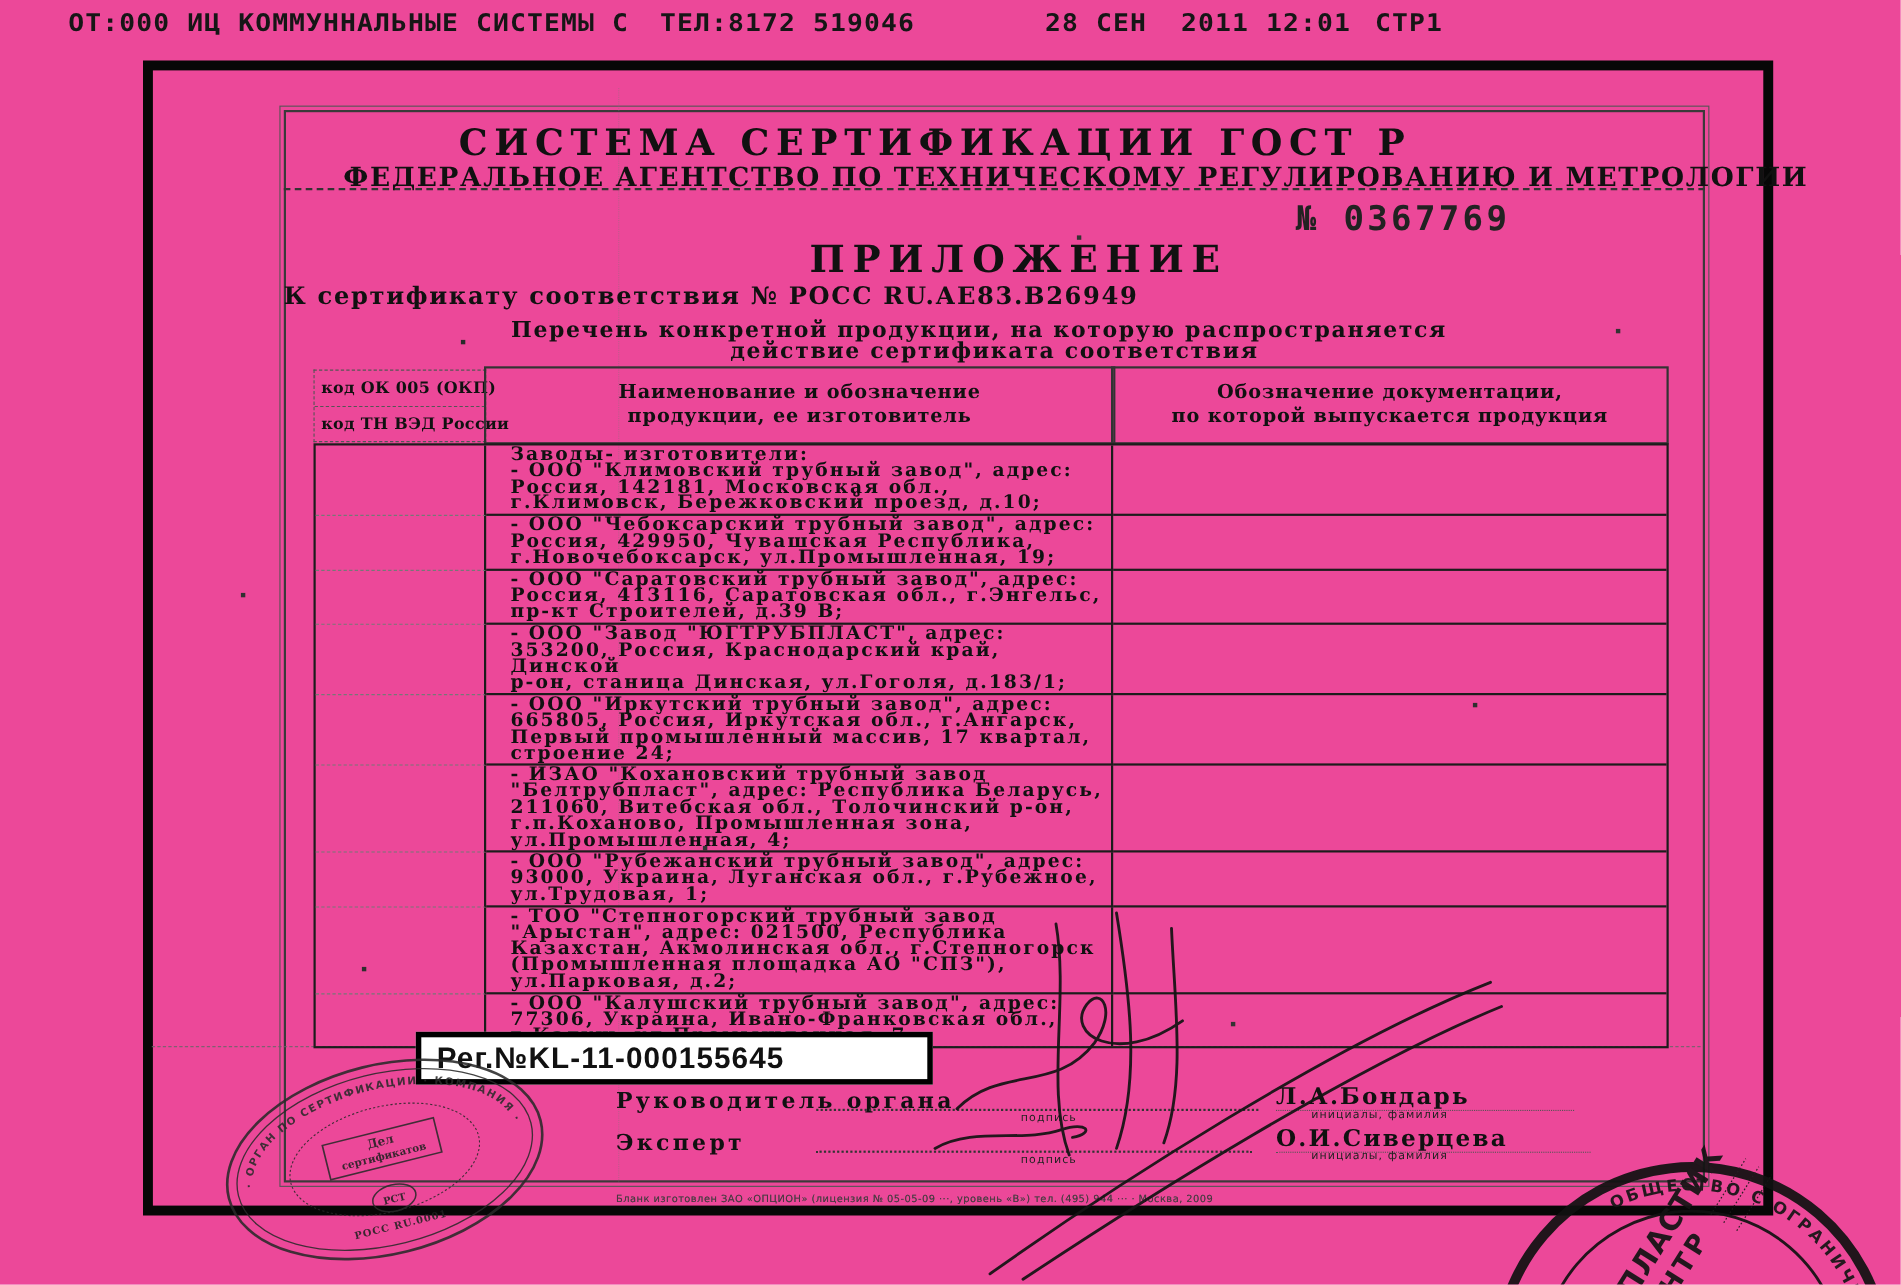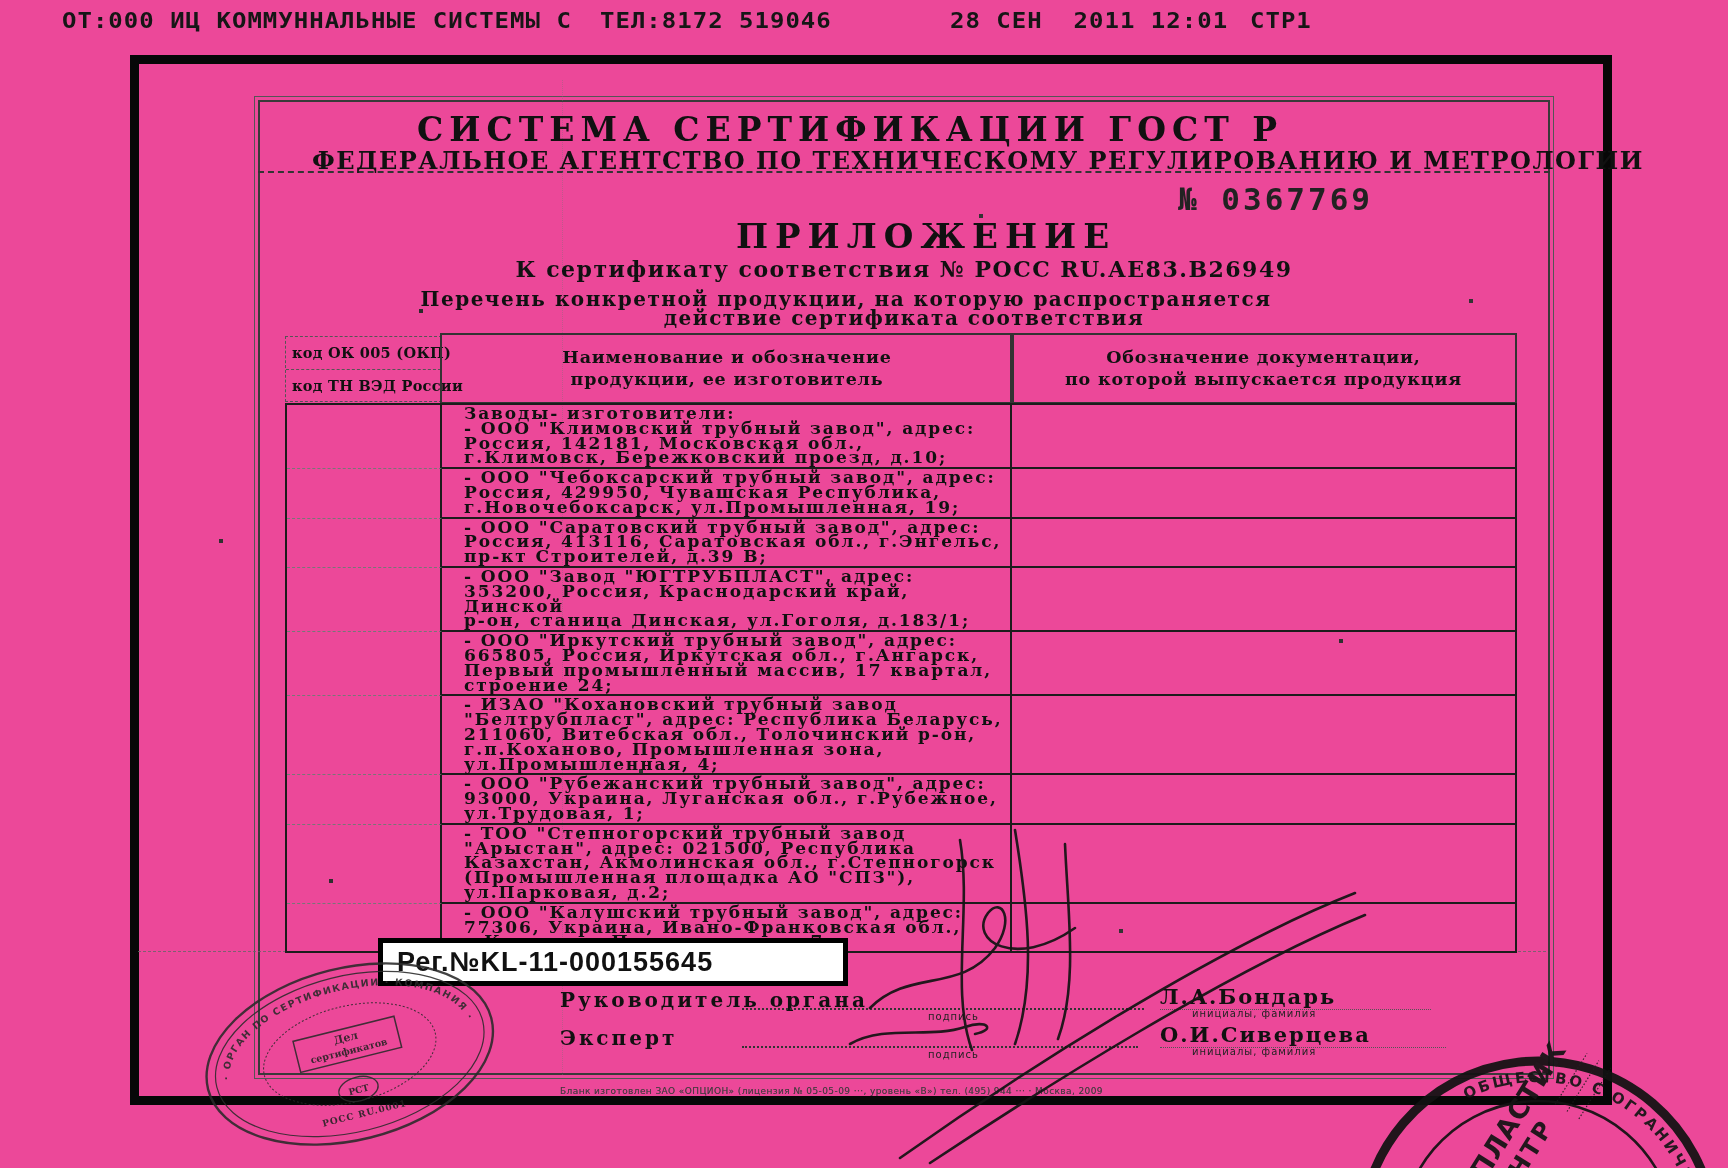--- a/index.html
+++ b/index.html
@@ -17,22 +17,22 @@
   .fold-v{left:562px;top:80px;height:995px;width:0;border-left:1px dotted #777;opacity:.38;}
   .cutline{left:138px;top:951px;width:1408px;border-top:1px dashed #666;opacity:.8;}
   
   .t-system{left:258px;top:110px;width:1184px;text-align:center;font-size:33px;font-weight:bold;
             letter-spacing:6px;white-space:nowrap;}
   .t-agency{left:258px;top:146px;width:1440px;text-align:center;font-size:24px;font-weight:bold;
             letter-spacing:1.5px;white-space:nowrap;}
   .t-blank{left:1178px;top:181px;font-family:"DejaVu Sans Mono",monospace;font-size:31px;
            letter-spacing:3px;color:#222;font-weight:bold;}
   .t-title{left:258px;top:216px;width:1292px;text-align:center;font-size:34px;font-weight:bold;letter-spacing:7px;padding-left:22px;}
-  .t-cert{left:258px;top:256px;width:1292px;text-align:center;font-size:22px;font-weight:bold;letter-spacing:1.5px;}
-  .t-scope1{left:258px;top:287px;width:1176px;text-align:center;font-size:20px;font-weight:bold;letter-spacing:1.5px;}
+  .t-cert{left:258px;top:256px;width:1292px;text-align:left;font-size:22px;font-weight:bold;letter-spacing:1.5px;}
+  .t-scope1{left:258px;top:287px;width:1176px;text-align:center;font-size:20px;font-weight:bold;letter-spacing:1.5px;padding-left:44px;}
   .t-scope2{left:258px;top:306px;width:1292px;text-align:center;font-size:20px;font-weight:bold;letter-spacing:1.5px;}
   
   .hdr{font-weight:bold;}
   .hdr-left{left:285px;top:336px;width:155px;height:64px;border:1px dashed #555;display:flex;flex-direction:column;}
   .hdr-left>div{flex:1;display:flex;align-items:center;padding-left:6px;font-size:14.5px;letter-spacing:.3px;white-space:nowrap;}
   .hdr-left>div:first-child{border-bottom:1px dashed #555;}
   .hdr-mid{left:440px;top:333px;width:570px;height:67px;border:2px solid #333;display:flex;align-items:center;
            justify-content:center;text-align:center;font-size:17.5px;letter-spacing:.8px;white-space:pre-line;line-height:1.25;}
   .hdr-right{left:1010px;top:333px;width:503px;height:67px;border:2px solid #333;display:flex;align-items:center;
            justify-content:center;text-align:center;font-size:17.5px;letter-spacing:.8px;white-space:pre-line;line-height:1.25;}

